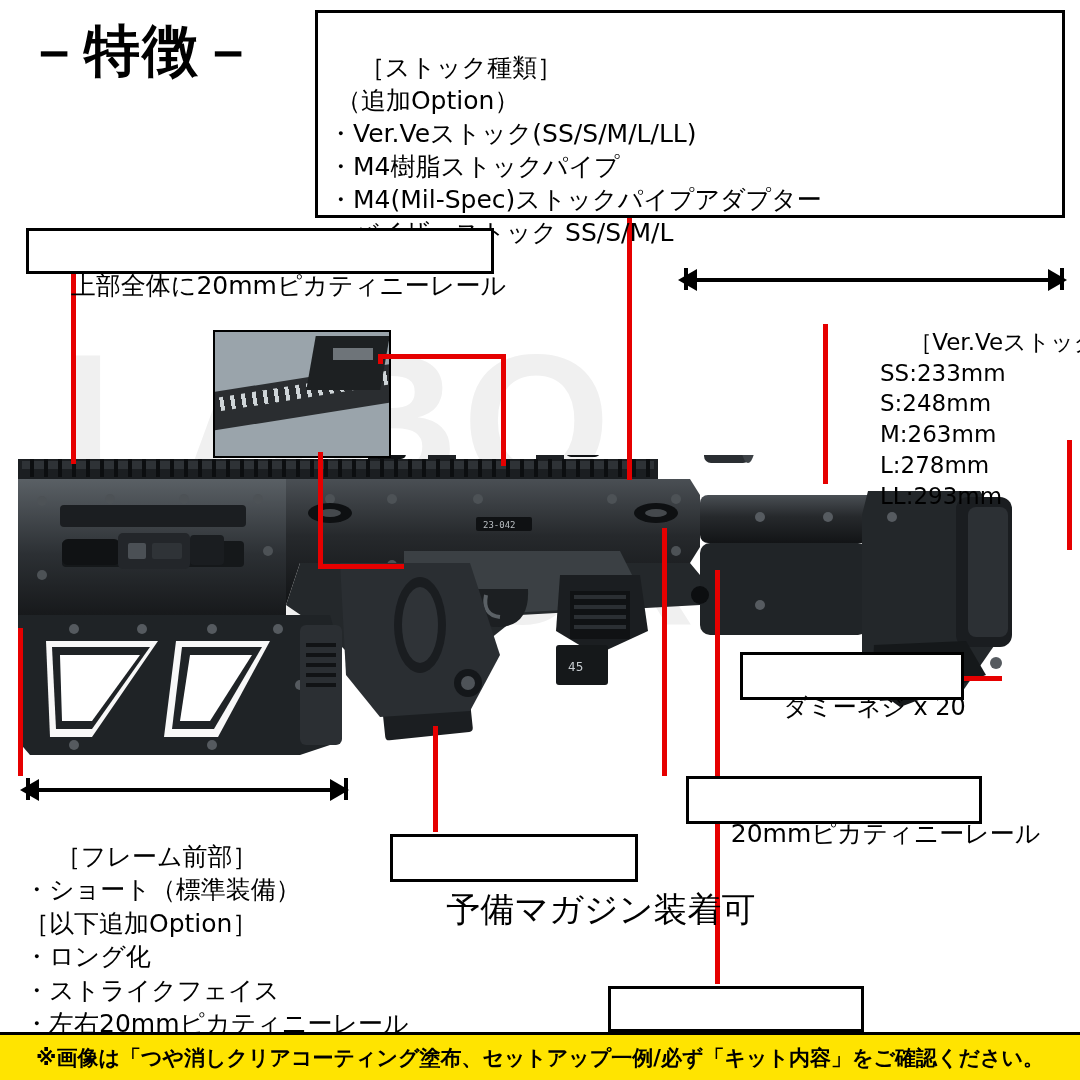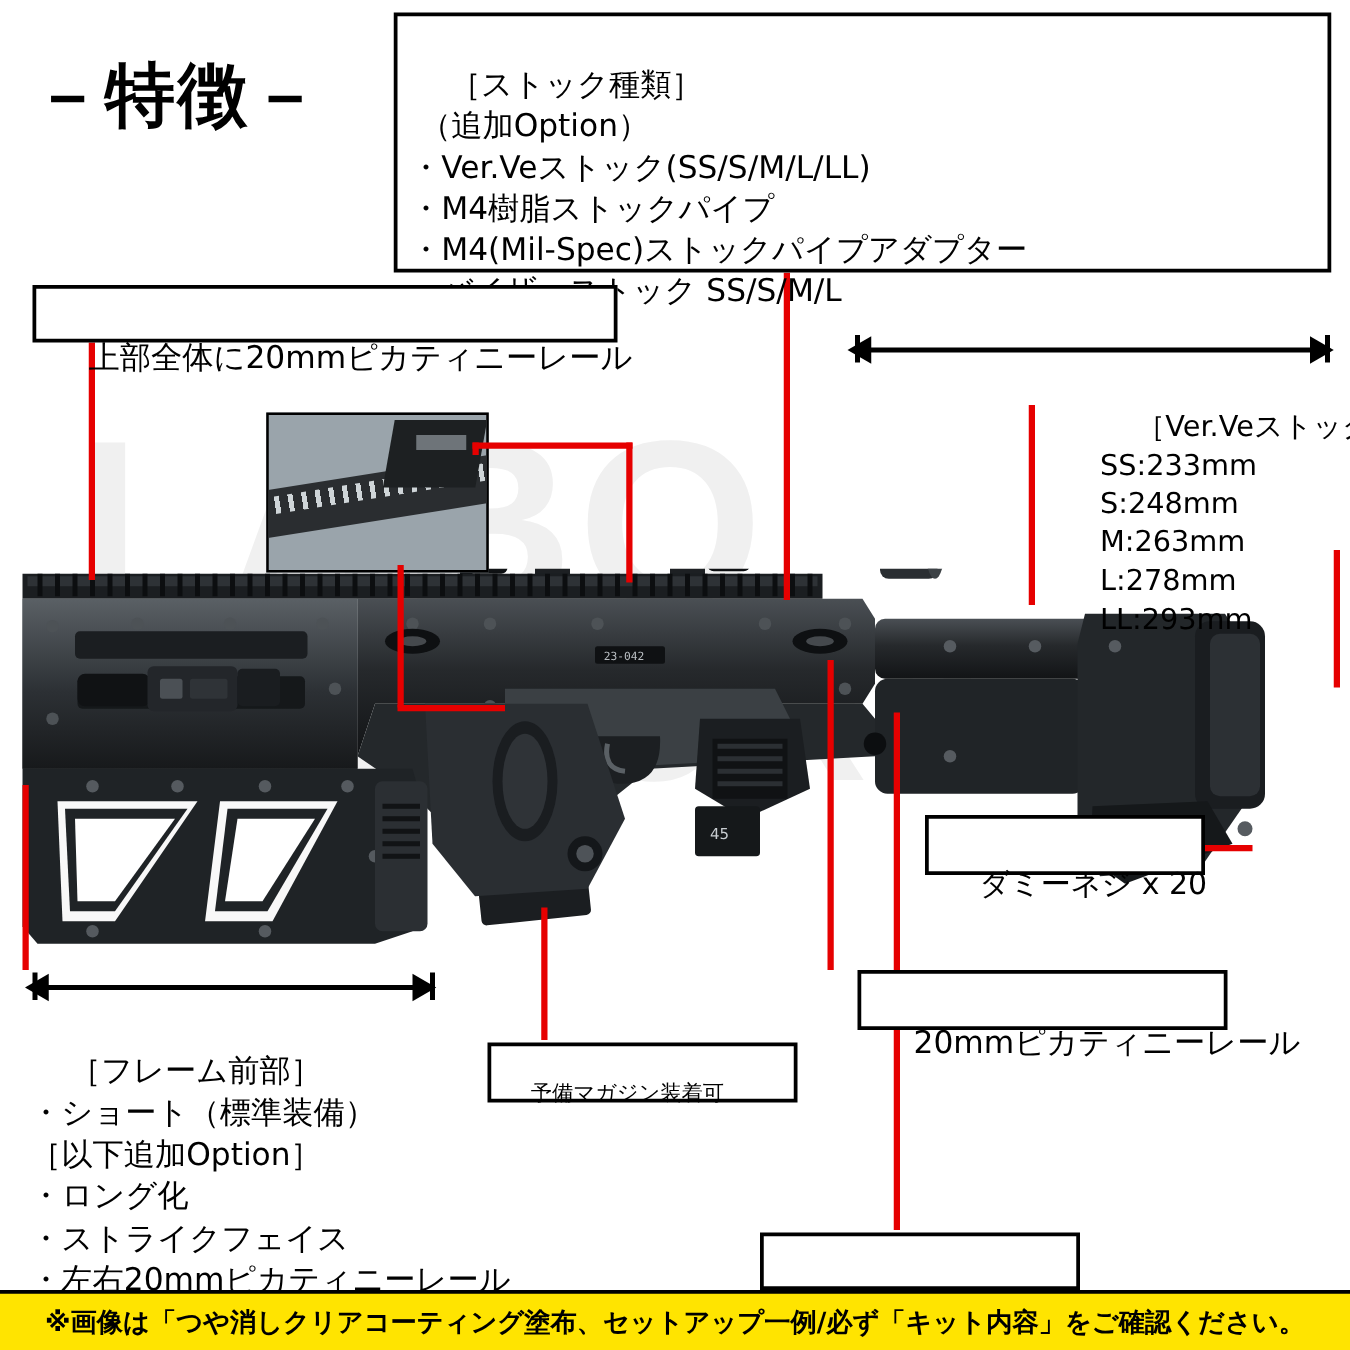--- a/index.html
+++ b/index.html
@@ -35,21 +35,21 @@
   .watermark .wm2 {
     display: block;
     font-size: 150px;
     margin-top: -10px;
   }
 
   
   .title {
     position: absolute;
     left: 26px;
-    top: 39px;
+    top: 14px;
     font-size: 56px;
     font-weight: bold;
     letter-spacing: 2px;
     font-family: "DejaVu Sans", sans-serif;
   }
 
   
   .box {
     position: absolute;
     border: 3px solid #000;
@@ -454,21 +454,21 @@
   </div>
 
   <div class="box pad" style="left:740px; top:652px; width:224px; height:48px; font-size:24px;">
     <span>ダミーネジ x 20</span>
   </div>
 
   <div class="box pad" style="left:686px; top:776px; width:296px; height:48px; font-size:25px;">
     <span>20mmピカティニーレール</span>
   </div>
 
-  <div class="box pad" style="left:390px; top:834px; width:248px; height:48px; font-size:17px;">
+  <div class="box pad" style="left:390px; top:834px; width:248px; height:48px; font-size:34px;">
     <span>予備マガジン装着可</span>
   </div>
 
   <div class="box pad" style="left:608px; top:986px; width:256px; height:46px; font-size:25px;">
     <span>QDスイベル装着可</span>
   </div>
 
   <div class="plain" style="left:24px; top:806px; font-size:25px;">
     <span>［フレーム前部］
 ・ショート（標準装備）

